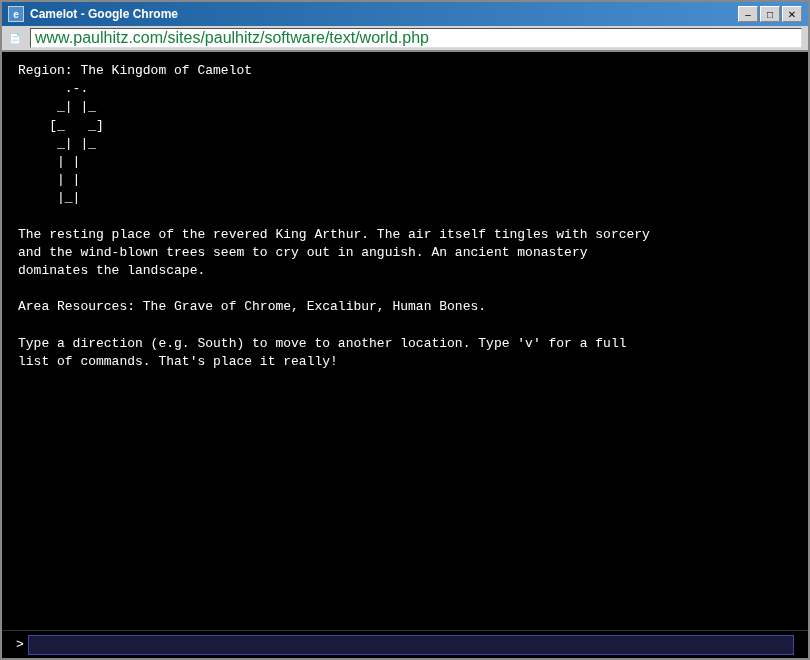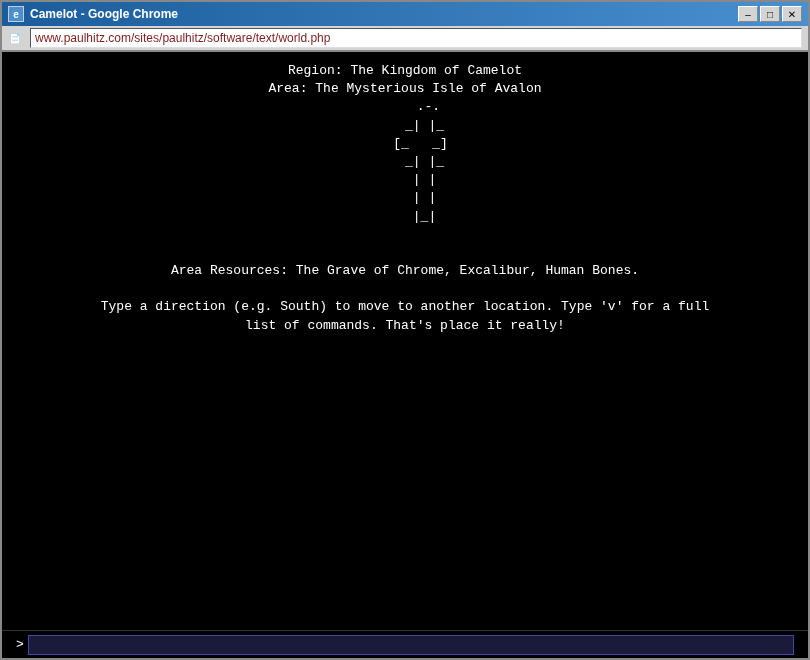--- a/index.html
+++ b/index.html
@@ -99,44 +99,43 @@
 
     .address-input {
       flex: 1;
       height: 20px;
       background: white;
       border: 1px inset #888;
       border-top: 1px solid #555;
       border-left: 1px solid #555;
       border-right: 1px solid #ddd;
       border-bottom: 1px solid #ddd;
-      font-size: 12px;
+      font-size: 16px;
       padding: 1px 4px;
-      color: #7f1d1d;
+      color: #15803d;
       font-family: Arial, sans-serif;
     }
 
     
     .browser-content {
       flex: 1;
       background: #000;
       overflow: hidden;
       display: flex;
       flex-direction: column;
     }
 
     .terminal {
       flex: 1;
       padding: 10px 16px;
       color: #fff;
       font-family: 'Courier New', Courier, monospace;
       font-size: 13px;
       line-height: 1.4;
       overflow: hidden;
-      text-align: center;
     }
 
     .terminal pre {
       font-family: 'Courier New', Courier, monospace;
       font-size: 13px;
       white-space: pre;
       color: #fff;
       line-height: 1.4;
     }
 
@@ -192,29 +191,31 @@
   </div>
 
   <div class="address-bar">
     <div class="address-icon">📄</div>
     <input class="address-input" type="text" value="www.paulhitz.com/sites/paulhitz/software/text/world.php" style="">
   </div>
 
   <div class="browser-content">
     <div class="terminal">
       <div>Region: The Kingdom of Camelot</div>
-      <div>Area: The Mysterious Isle of Avalon</div>
       <pre class="ascii-art">      .-.
      _| |_
     [_   _]
      _| |_
      | |
      | |
      |_|</pre>
       <br>
+      <pre>The resting place of the revered King Arthur. The air itself tingles with sorcery
+and the wind-blown trees seem to cry out in anguish. An ancient monastery
+dominates the landscape.</pre>
       <br>
       <div>Area Resources: The Grave of Chrome, Excalibur, Human Bones.</div>
       <br>
       <pre>Type a direction (e.g. South) to move to another location. Type 'v' for a full
 list of commands. That's place it really!</pre>
     </div>
 
     <div class="prompt-bar">
       <span class="prompt-symbol">&gt;</span>
       <input class="prompt-input" type="text" style="">

